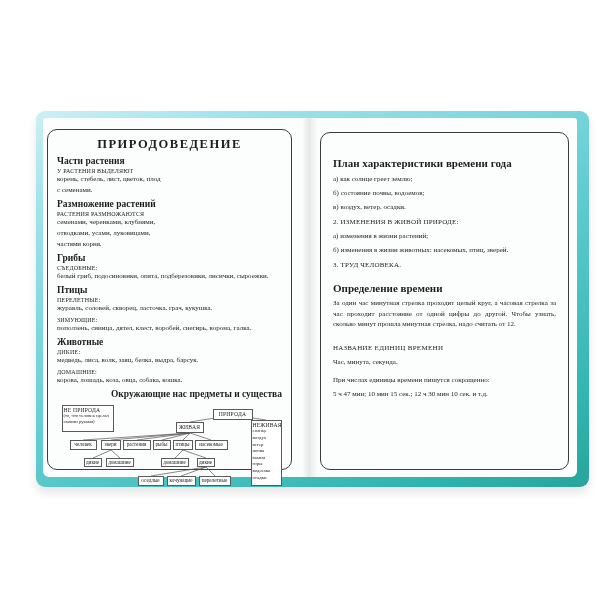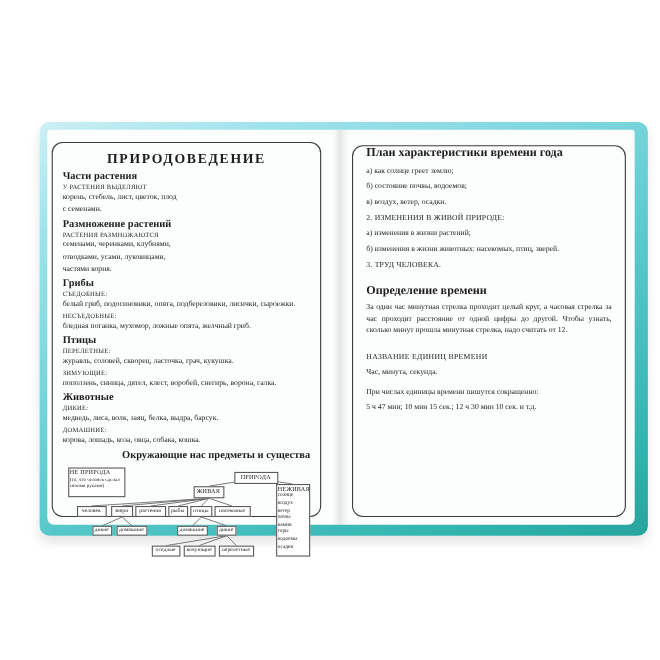--- a/index.html
+++ b/index.html
@@ -25,21 +25,21 @@
     transform:translateX(-50%);
     background:linear-gradient(90deg,rgba(0,0,0,0) 0%,rgba(110,110,110,0.14) 42%,rgba(150,150,150,0.22) 50%,rgba(110,110,110,0.10) 58%,rgba(0,0,0,0) 100%);
     pointer-events:none;
   }
   .page { position:relative; width:50%; }
   .content-box {
     position:absolute; border:1px solid #3c3c3c; border-radius:10px;
     box-sizing:border-box;
   }
   .page-left .content-box { top:11px; left:4px; right:18px; bottom:7px; padding:4px 9px; }
-  .page-right .content-box { top:14px; left:10px; right:8px; bottom:7px; padding:0 12px; }
+  .page-right .content-box { top:14px; left:10px; right:8px; bottom:7px; padding:24px 12px; }
 
   
   .lp-title { text-align:center; font-weight:bold; font-size:12.5px; letter-spacing:1.5px; margin:3px 0 4px; }
   .sec-h { font-weight:bold; font-size:9.5px; margin:3px 0 1px; }
   .row { display:flex; margin:0 0 2px;flex-direction:column; }
   .row .lbl { font-size:6px; letter-spacing:0.2px; padding-top:1px; flex:0 0 auto; }
   .wide .lbl { width:102px; }
   .narrow .lbl { width:50px; }
   .row .val { flex:1 1 auto; font-size:7px; line-height:11px; }
   .wide .val { max-width:104px; }
@@ -93,24 +93,20 @@
               <span class="lbl">РАСТЕНИЯ РАЗМНОЖАЮТСЯ</span>
               <span class="val">семенами, черенками, клубнями, отводками, усами, луковицами, частями корня.</span>
             </div>
           </div>
 
           <div>
             <div class="sec-h">Грибы</div>
             <div class="row narrow">
               <span class="lbl">СЪЕДОБНЫЕ:</span>
               <span class="val">белый гриб, подосиновики, опята, подберезовики, лисички, сыроежки.</span>
-            </div>
-            <div class="row narrow">
-              <span class="lbl">НЕСЪЕДОБНЫЕ:</span>
-              <span class="val">бледная поганка, мухомор, ложные опята, желчный гриб.</span>
             </div>
           </div>
 
           <div>
             <div class="sec-h">Птицы</div>
             <div class="row narrow">
               <span class="lbl">ПЕРЕЛЕТНЫЕ:</span>
               <span class="val">журавль, соловей, скворец, ласточка, грач, кукушка.</span>
             </div>
             <div class="row narrow">

